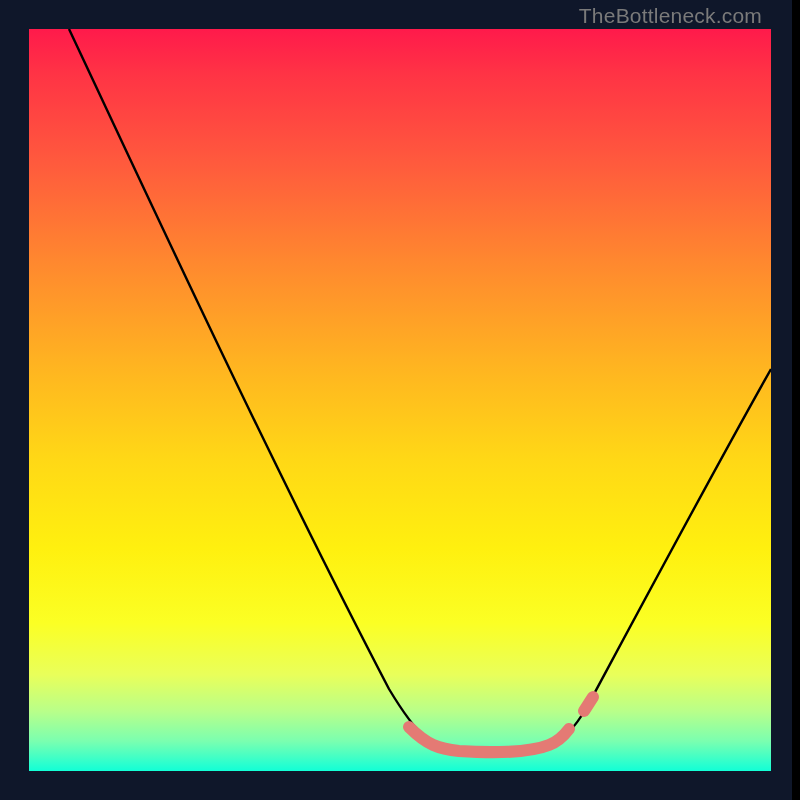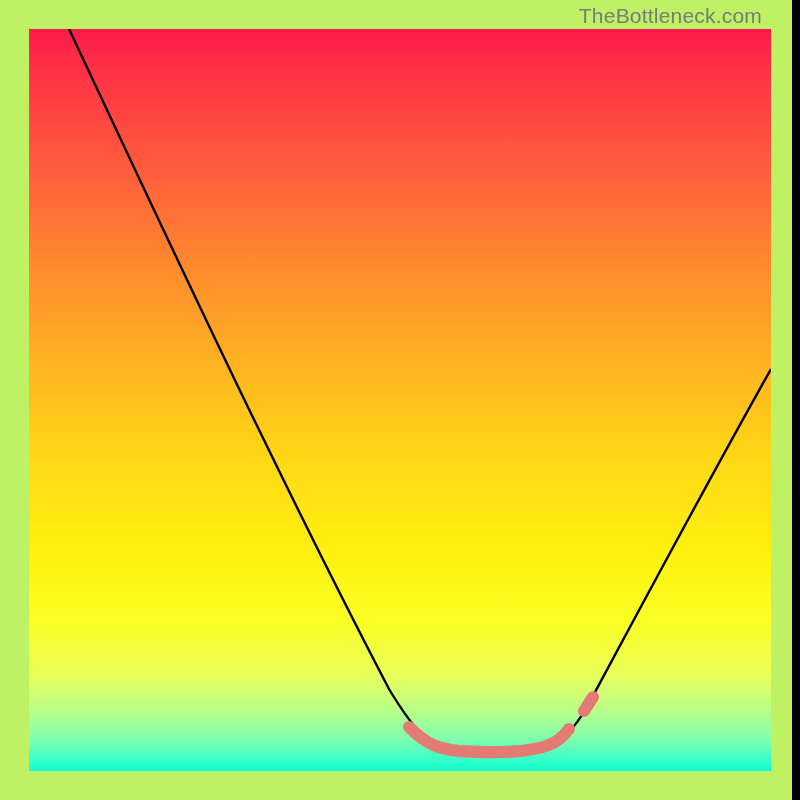--- a/index.html
+++ b/index.html
@@ -8,21 +8,21 @@
     width: 800px;
     height: 800px;
     background: #000;
     overflow: hidden;
     font-family: Arial, Helvetica, sans-serif;
   }
   .stage {
     position: relative;
     width: 792px;
     height: 800px;
-    background: #bef264;
+    background: #0f172a;
   }
   .plot {
     position: absolute;
     left: 29px;
     top: 29px;
     width: 742px;
     height: 742px;
     overflow: hidden;
   }
   .gradient {

